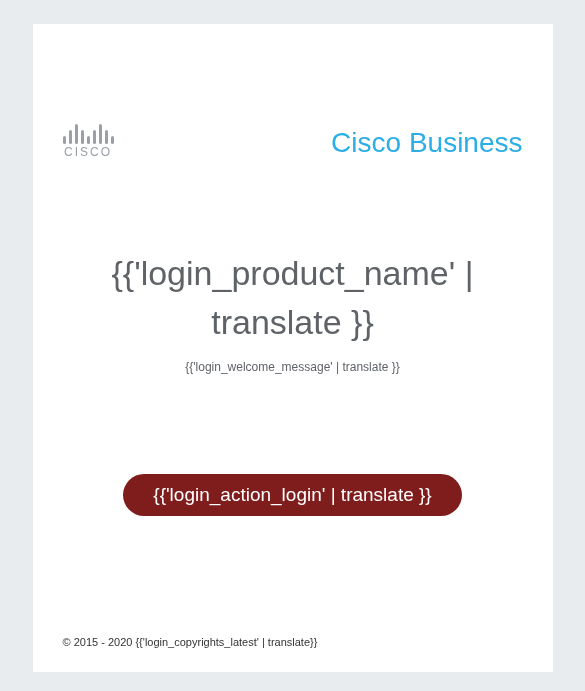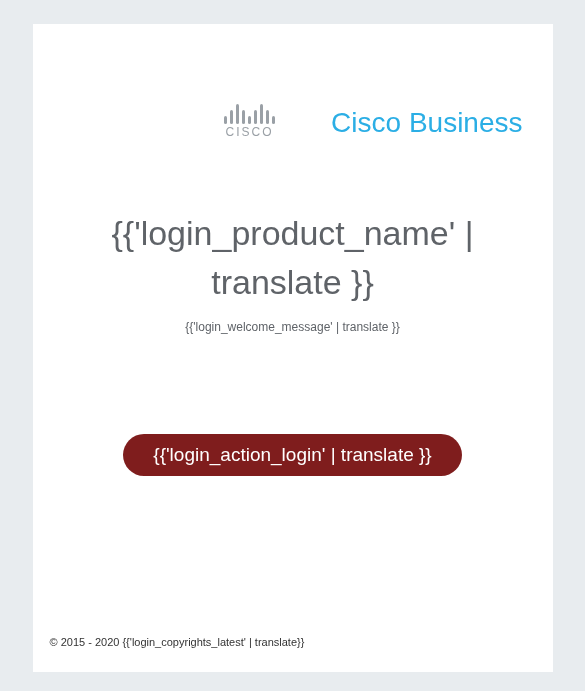--- a/index.html
+++ b/index.html
@@ -20,23 +20,23 @@
     .card {
       background: #ffffff;
       width: 520px;
       height: 648px;
       padding: 0 30px;
       position: relative;
     }
     .logo-row {
       display: flex;
       align-items: flex-end;
-      justify-content: flex-end;
-      gap: 20px;
-      padding-top: 76px;
+      justify-content: space-between;
+      gap: 28px;
+      padding-top: 96px;
       padding-bottom: 10px;
     }
     .cisco-logo {
       display: flex;
       flex-direction: column;
       align-items: center;
       color: #9aa0a6;
     }
     .bars {
       display: flex;
@@ -73,21 +73,21 @@
       line-height: 1;
       padding-bottom: 2px;
       margin-left: 36px;
     }
     .product-name {
       text-align: center;
       font-size: 34px;
       color: #5f6368;
       font-weight: 400;
       line-height: 1.45;
-      margin-top: 60px;
+      margin-top: 80px;
       padding: 0 10px;
     }
     .welcome {
       text-align: center;
       font-size: 12px;
       color: #5f6368;
       margin-top: 12px;
     }
     .login-btn {
       display: block;
@@ -97,21 +97,21 @@
       border: none;
       border-radius: 999px;
       font-size: 19px;
       padding: 10px 30px;
       cursor: pointer;
       font-family: inherit;
     }
     .copyright {
       position: absolute;
       bottom: 24px;
-      left: 17px;
+      left: 30px;
       right: 30px;
       font-size: 11px;
       color: #333;
     }
   </style>
 </head>
 <body>
 
 <div class="card">
   <div class="logo-row">

